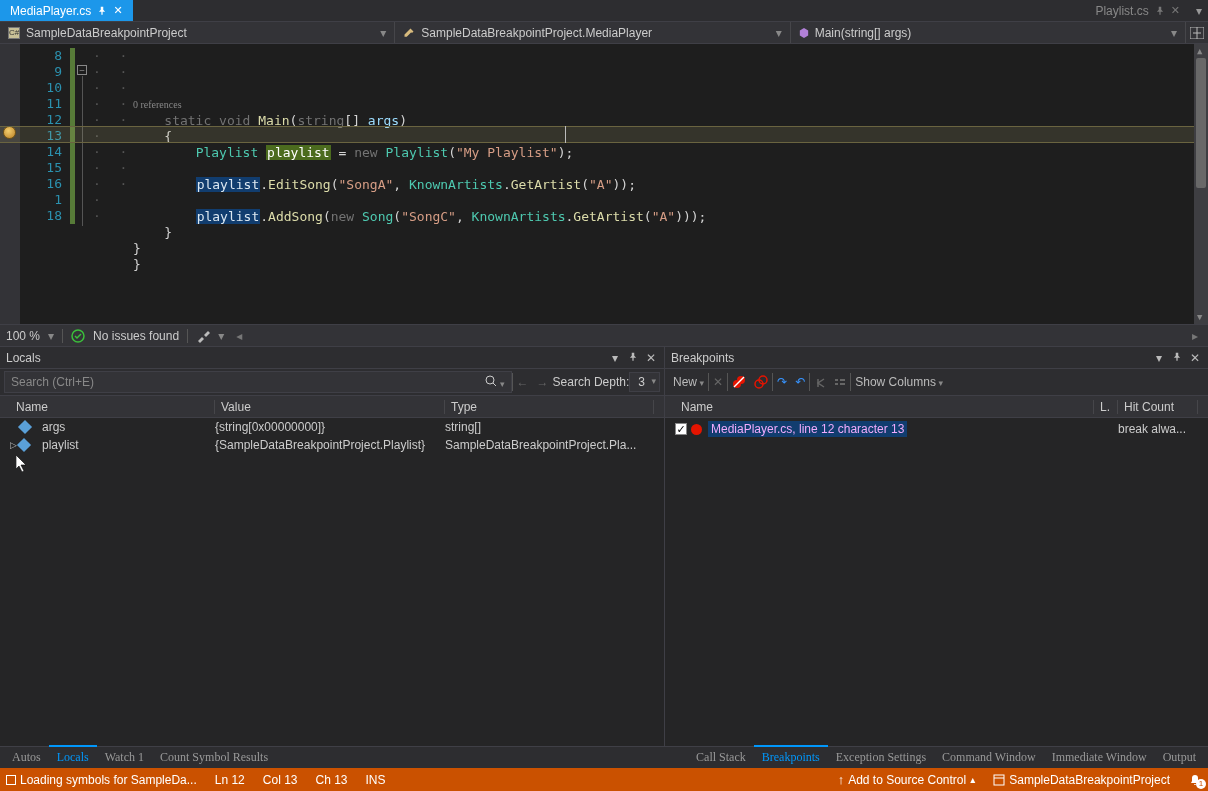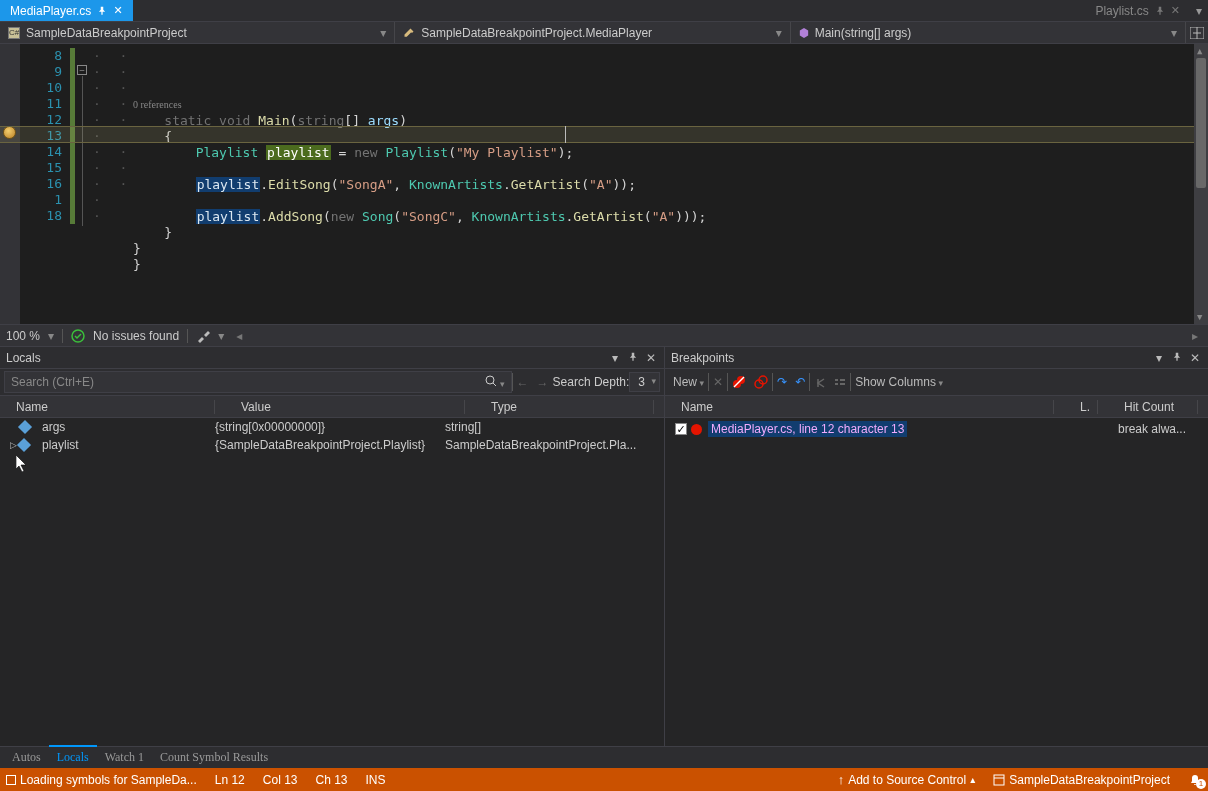--- a/index.html
+++ b/index.html
@@ -230,21 +230,20 @@
   .tb-btn svg { vertical-align:middle; }
 
   .grid-head {
     height:22px;
     background:#333337;
     display:flex;
     align-items:center;
     border-bottom:1px solid #3f3f46;
     padding:0 10px;
     color:#ccc;
-    gap:20px;
   }
   .pane-left .col-n{flex:0 0 205px;}
   .pane-left .col-v{flex:0 0 230px;}
   .pane-left .col-t{flex:1;}
   .grid-head .col-n,.grid-head .col-v,.grid-head .col-t,
   .grid-head .bp-col-n,.grid-head .bp-col-l,.grid-head .bp-col-h{ border-right:1px solid #46464a; padding-left:6px;}
   .rows { flex:1; overflow:auto; position:relative;}
   .row { display:flex; align-items:center; height:18px; padding:0 10px; color:#ccc;}
   .row .tree { width:32px; display:inline-flex; align-items:center; gap:2px; color:#888;}
   .row .blue-cube { width:10px;height:10px; background:#5aa0d8; transform:rotate(45deg);} 
@@ -549,20 +548,21 @@
         <span class="bp-col-l"></span>
         <span class="bp-col-h">break alwa...</span>
       </div>
     </div>
   </div>
 </div>
 
 <div class="tooltabs">
   <span id="ttl"><span class="ttab">Autos</span><span class="ttab active">Locals</span><span class="ttab">Watch 1</span><span class="ttab">Count Symbol Results</span></span>
   <span class="flex"></span>
+  <span id="ttr"><span class="ttab">Call Stack</span><span class="ttab active">Breakpoints</span><span class="ttab">Exception Settings</span><span class="ttab">Command Window</span><span class="ttab">Immediate Window</span><span class="ttab">Output</span></span>
 </div>
 
 <div class="status">
   <span class="cell">
     <span class="square"></span>
     <span>Loading symbols for SampleDa...</span>
   </span>
   <span class="cell">Ln 12</span>
   <span class="cell">Col 13</span>
   <span class="cell">Ch 13</span>

